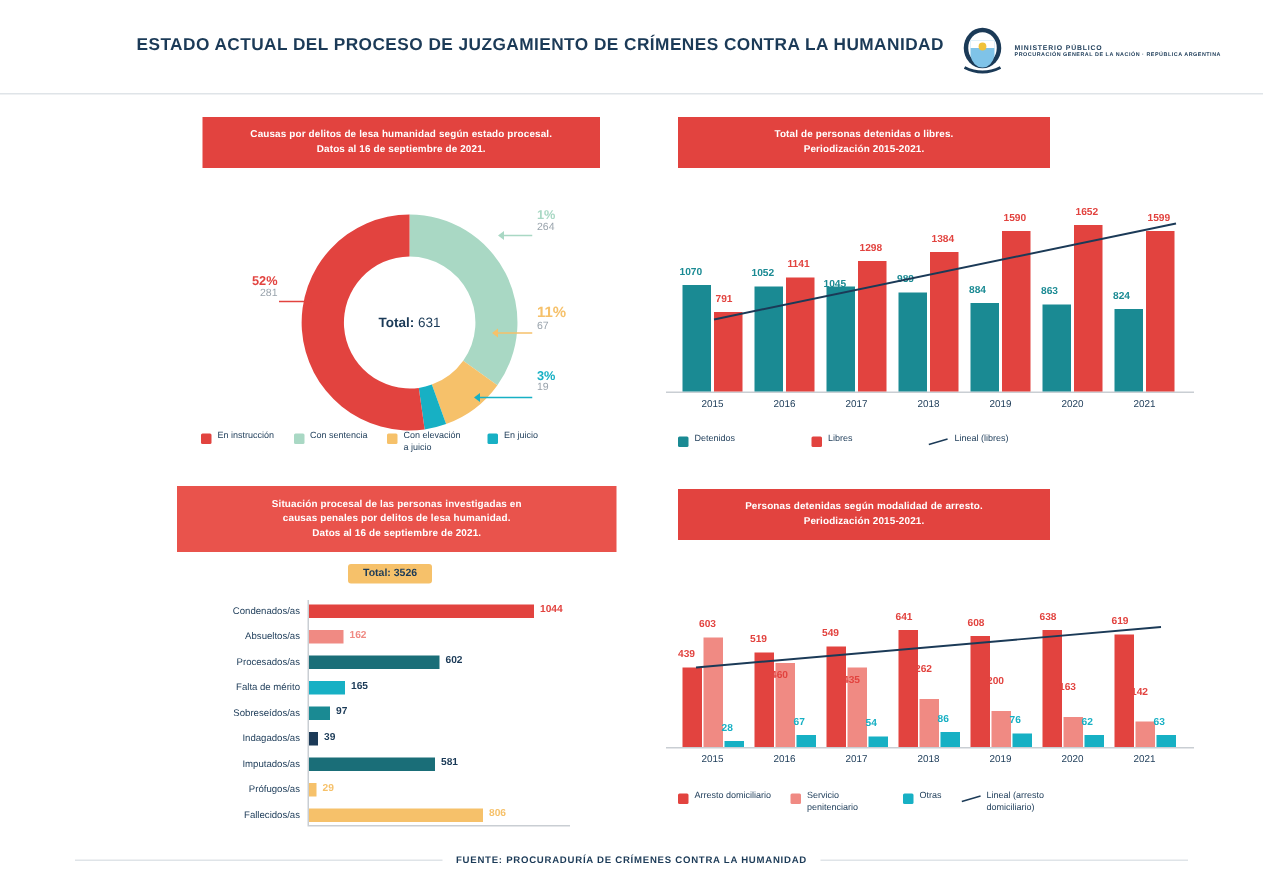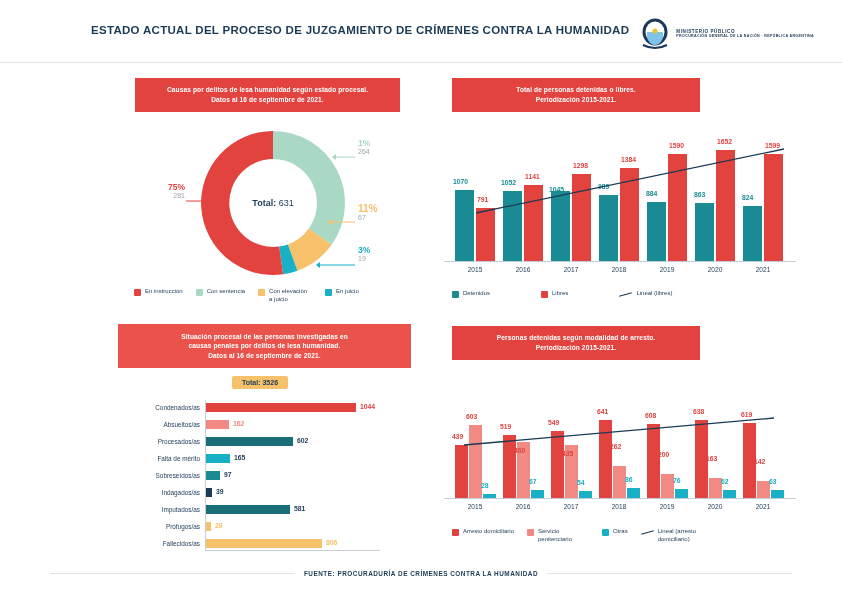--- a/index.html
+++ b/index.html
@@ -54,21 +54,21 @@
     font-size: 6.6px; font-weight: bold; line-height: 1.45;
     padding: 6px 10px;
     letter-spacing: 0.1px;
   }
   .banner.light { background: #e9534c; }
 
   
   .lbl { position: absolute; white-space: nowrap; }
 
   
-  .donut-wrap { position: absolute; left: 140px; top: 118px; width: 260px; height: 170px; }
+  .donut-wrap { position: absolute; left: 140px; top: 130px; width: 260px; height: 170px; }
   .donut-center {
     position: absolute; left: 88px; top: 80px; width: 90px; text-align: center;
     font-size: 9px; color: #1b3a57;
   }
   .donut-center b { font-weight: bold; }
 
   .legend { position: absolute; display: flex; gap: 13px; align-items: flex-start; }
   .legend-item { display: flex; align-items: flex-start; gap: 4px; font-size: 6px; color: #1b3a57; }
   .swatch { width: 7px; height: 7px; border-radius: 1px; margin-top: 0.5px; flex: none; }
   .legend-line { width: 13px; height: 7px; position: relative; flex: none; margin-top: 0.5px; }
@@ -136,21 +136,21 @@
         <path d="M24.4,67.7 A72,72 0 0 1 10.1,71.3 L6.2,43.6 A44,44 0 0 0 14.9,41.4 Z" fill="#17b0c4"></path>
         <path d="M10.1,71.3 A72,72 0 1 1 0,-72 L0,-44 A44,44 0 1 0 6.2,43.6 Z" fill="#e2433f"></path>
       </g>
     </svg>
     <div class="donut-center">
       <b>Total:</b> <span>631</span>
     </div>
   </div>
 
   <div class="lbl" style="left:145px; top:182px; text-align:right; width:40px;">
-    <div style="font-size:8.5px;font-weight:bold;color:#e2433f;">75%</div>
+    <div style="font-size:8.5px;font-weight:bold;color:#e2433f;">52%</div>
     <div style="font-size:7px;color:#9aa4ad;">281</div>
   </div>
   <svg style="position:absolute;left:186px;top:196px;" width="22" height="10">
     <line x1="0" y1="5" x2="18" y2="5" stroke="#e2433f" stroke-width="1"></line>
     <polygon points="18,2 22,5 18,8" fill="#e2433f"></polygon>
   </svg>
 
   <div class="lbl" style="left:358px; top:138px;">
     <div style="font-size:8.5px;font-weight:bold;color:#a9d8c4;">1%</div>
     <div style="font-size:7px;color:#9aa4ad;">264</div>

